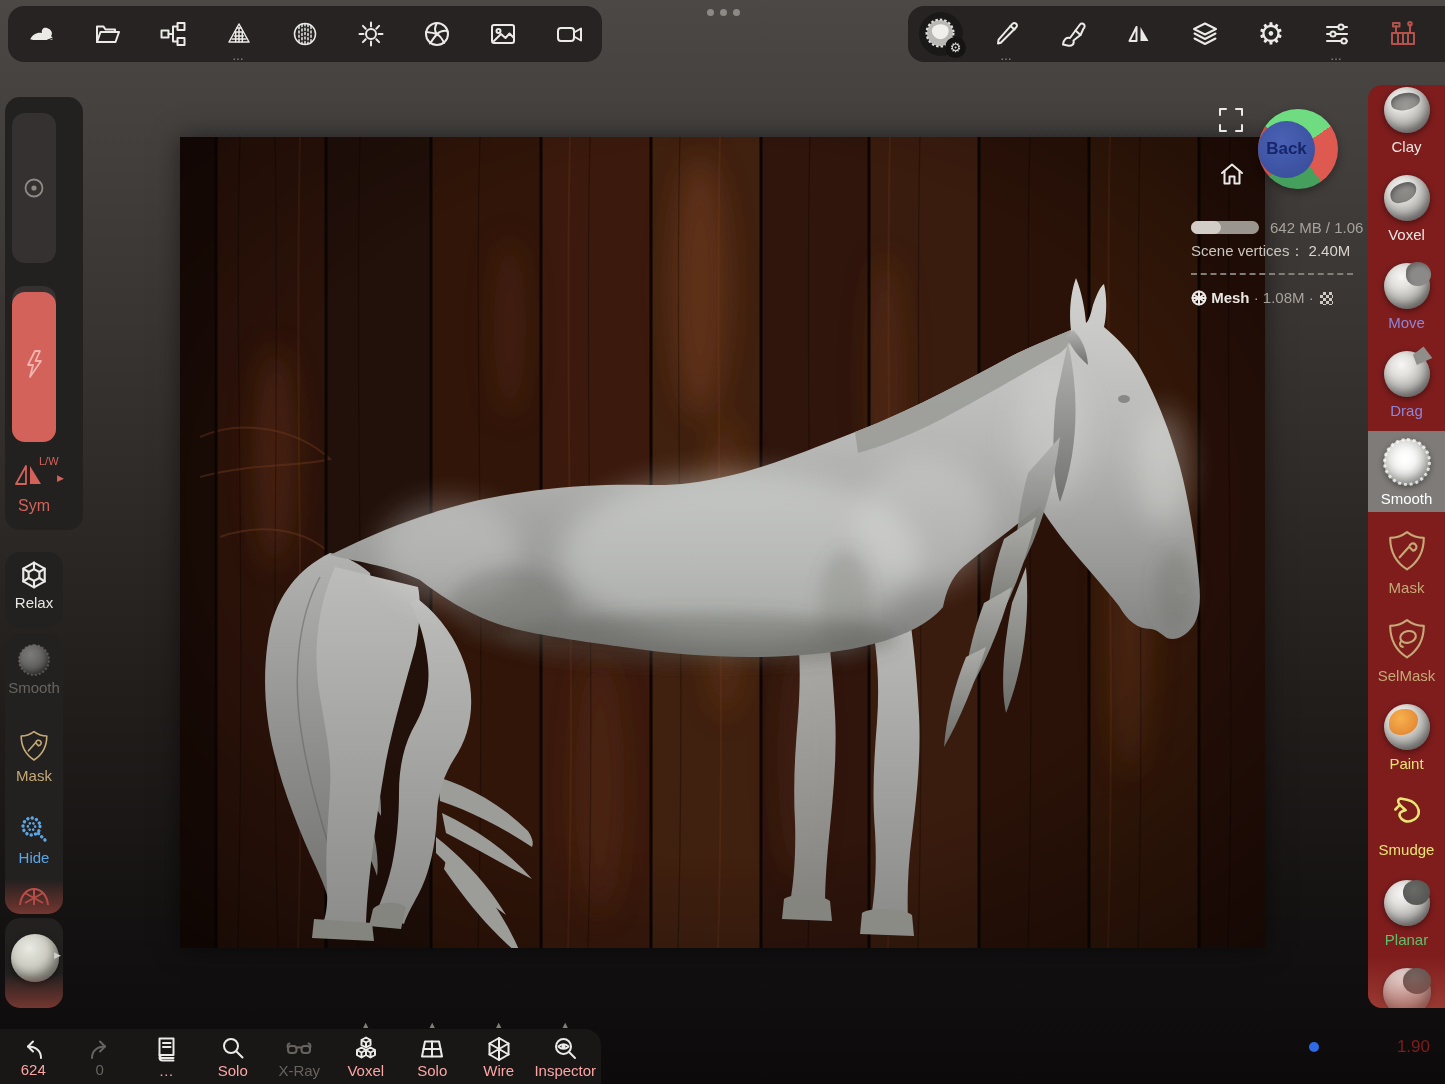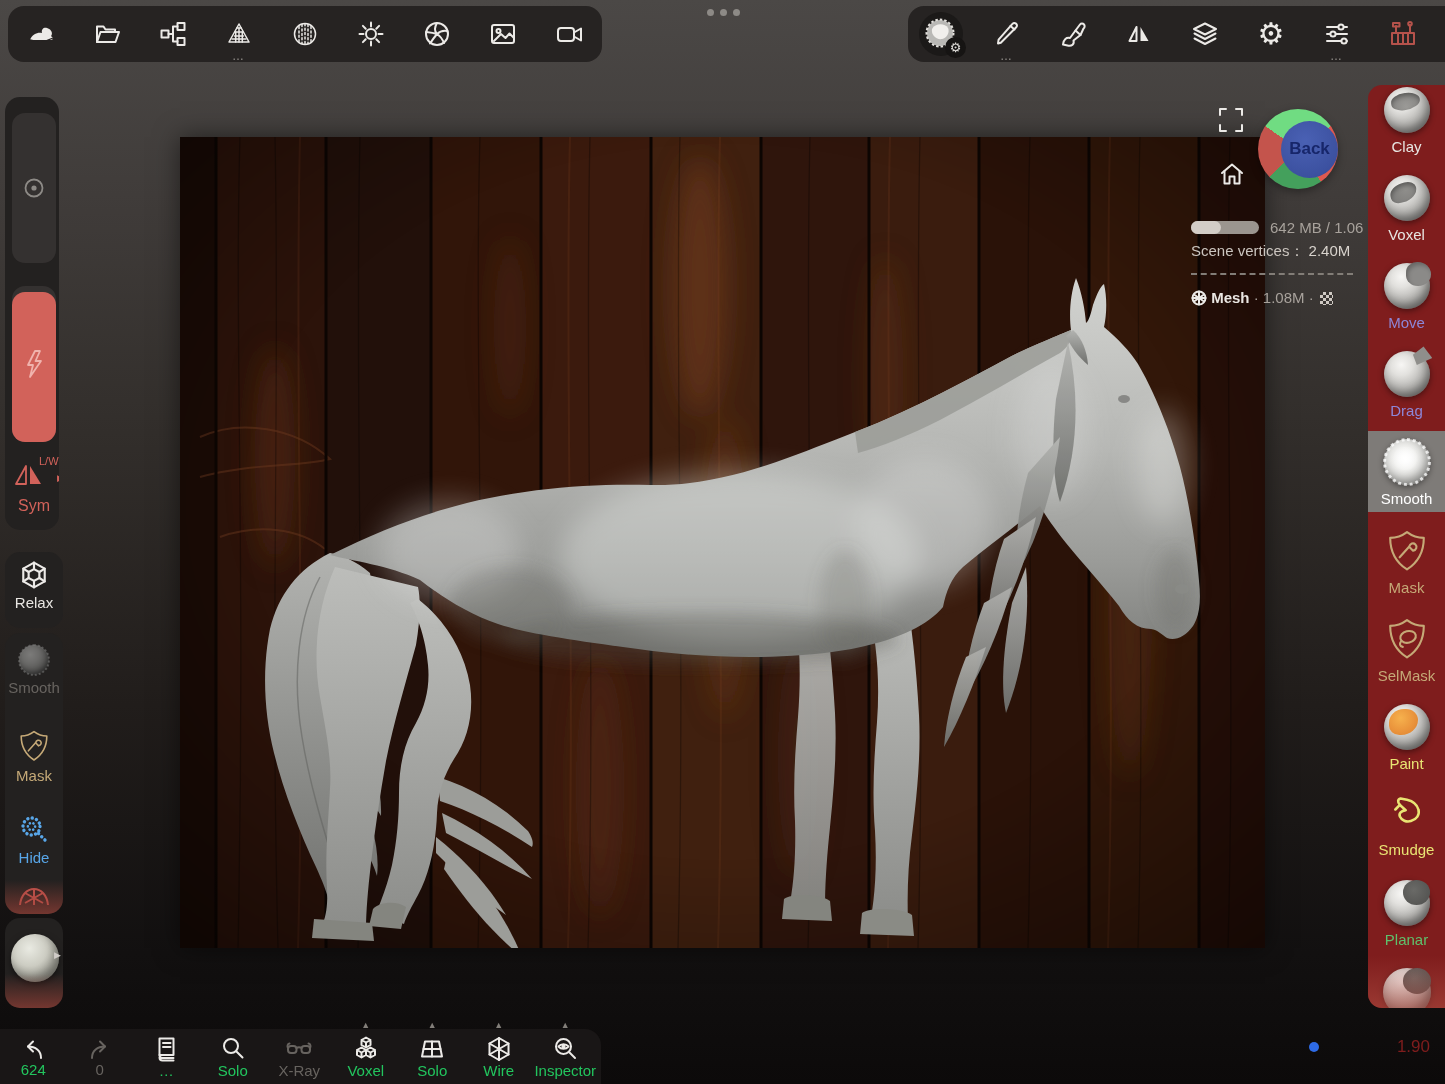--- a/index.html
+++ b/index.html
@@ -61,33 +61,33 @@
   .lpanel{position:absolute;background:#232120;border-radius:15px;overflow:hidden;}
   .lpanel .fade{position:absolute;left:0;right:0;bottom:0;height:34px;
     background:linear-gradient(180deg,rgba(35,33,32,0),rgba(158,66,56,.66));}
   .slider{position:absolute;left:7px;width:44px;border-radius:13px;background:#343130;display:flex;align-items:center;justify-content:center;}
   .slider .fill{position:absolute;left:0;right:0;bottom:0;border-radius:13px;background:#d2625a;}
   .ltool{position:absolute;left:0;width:58px;display:flex;flex-direction:column;align-items:center;}
   .ltool .lbl{margin-top:4px;font-size:15px;color:#e8e6e2;}
   
   .backball{position:absolute;left:1258px;top:109px;width:80px;height:80px;border-radius:50%;
     background:conic-gradient(from -55deg,#70dc82 0deg 110deg,#de5950 110deg 200deg,#44a05c 200deg 280deg,#c4544c 280deg 305deg);
-    display:flex;align-items:center;justify-content:flex-end;box-shadow:0 3px 8px rgba(0,0,0,.35);}
+    display:flex;align-items:center;justify-content:flex-start;box-shadow:0 3px 8px rgba(0,0,0,.35);}
   .backball .inner{width:57px;height:57px;border-radius:50%;background:radial-gradient(circle at 42% 35%,#4a61b4,#3c51a0 70%,#354892);
     display:flex;align-items:center;justify-content:center;font-size:17px;font-weight:bold;color:#17266a;}
   .mem-pill{position:absolute;left:1191px;top:221px;width:68px;height:13px;border-radius:7px;background:#9b958f;}
   .mem-pill .fill{position:absolute;left:0;top:0;bottom:0;width:44%;border-radius:7px;background:#d3cdc7;}
   .ovl-text{position:absolute;font-size:15px;color:#a8a29c;white-space:nowrap;}
   .dash-sep{position:absolute;left:1191px;top:273px;width:162px;border-top:2px dashed #827d77;}
   .checker{display:inline-block;width:13px;height:13px;margin-left:2px;vertical-align:-2px;
     background:repeating-conic-gradient(#cfc9c3 0% 25%, transparent 0% 50%);background-size:6px 6px;}
   
   .bbar{position:absolute;left:0;top:1029px;width:601px;height:55px;background:#191616;border-radius:0 16px 0 0;display:flex;}
   .bb-btn{width:66.5px;height:55px;display:flex;flex-direction:column;align-items:center;justify-content:center;gap:1px;}
-  .bb-btn .lbl{font-size:15px;color:#22c55e;line-height:15px;}
+  .bb-btn .lbl{font-size:15px;color:#fca5a5;line-height:15px;}
   .bb-btn .lbl.dim{color:#67635f;}
   .caret{position:absolute;top:-11px;font-size:9px;color:#827e79;line-height:9px;}
   .statusdot{position:absolute;left:1309px;top:1042px;width:10px;height:10px;border-radius:50%;background:#2e6be6;}
   .zoomlvl{position:absolute;left:1380px;top:1037px;width:50px;text-align:right;font-size:17px;color:#7f1d1d;}
   .canvas-wrap{position:absolute;left:180px;top:137px;width:1085px;height:811px;box-shadow:0 0 24px rgba(0,0,0,.5);}
 </style>
 </head>
 <body>
 
 <div class="canvas-wrap">
@@ -475,21 +475,21 @@
       <g class="st" stroke-width="1.3">
     <circle cx="8" cy="8" r="6.5"></circle>
         <path d="M3,4.5 L13,11.5 M13,4.5 L3,11.5 M8,1.5 L8,14.5 M1.5,8 L14.5,8"></path>
       </g>
   </svg>
   <span style="color:#eae6e2;font-weight:bold;">Mesh</span>
   <span>· 1.08M ·</span>
   <span class="checker"></span>
 </div>
 
-<div class="lpanel" style="left:5px;top:97px;width:54px;height:433px;">
+<div class="lpanel" style="left:5px;top:97px;width:78px;height:433px;">
   <div class="slider" style="top:16px;height:150px;">
     <svg width="26" height="26" viewBox="0 0 26 26">
       <circle cx="13" cy="13" r="8.5" fill="none" stroke="#8d8a86" stroke-width="1.8"></circle>
       <circle cx="13" cy="13" r="2.6" fill="#8d8a86"></circle>
     </svg>
   </div>
   <div class="slider" style="top:189px;height:156px;">
     <div class="fill" style="height:150px;"></div>
     <svg width="26" height="30" viewBox="0 0 26 30" style="position:relative;">
       <path d="M14,2 L7,16 L12,16 L9,28 L20,12 L14.5,12 L19,2 Z" fill="none" stroke="#f0b3ad" stroke-width="1.8" stroke-linejoin="round"></path>

